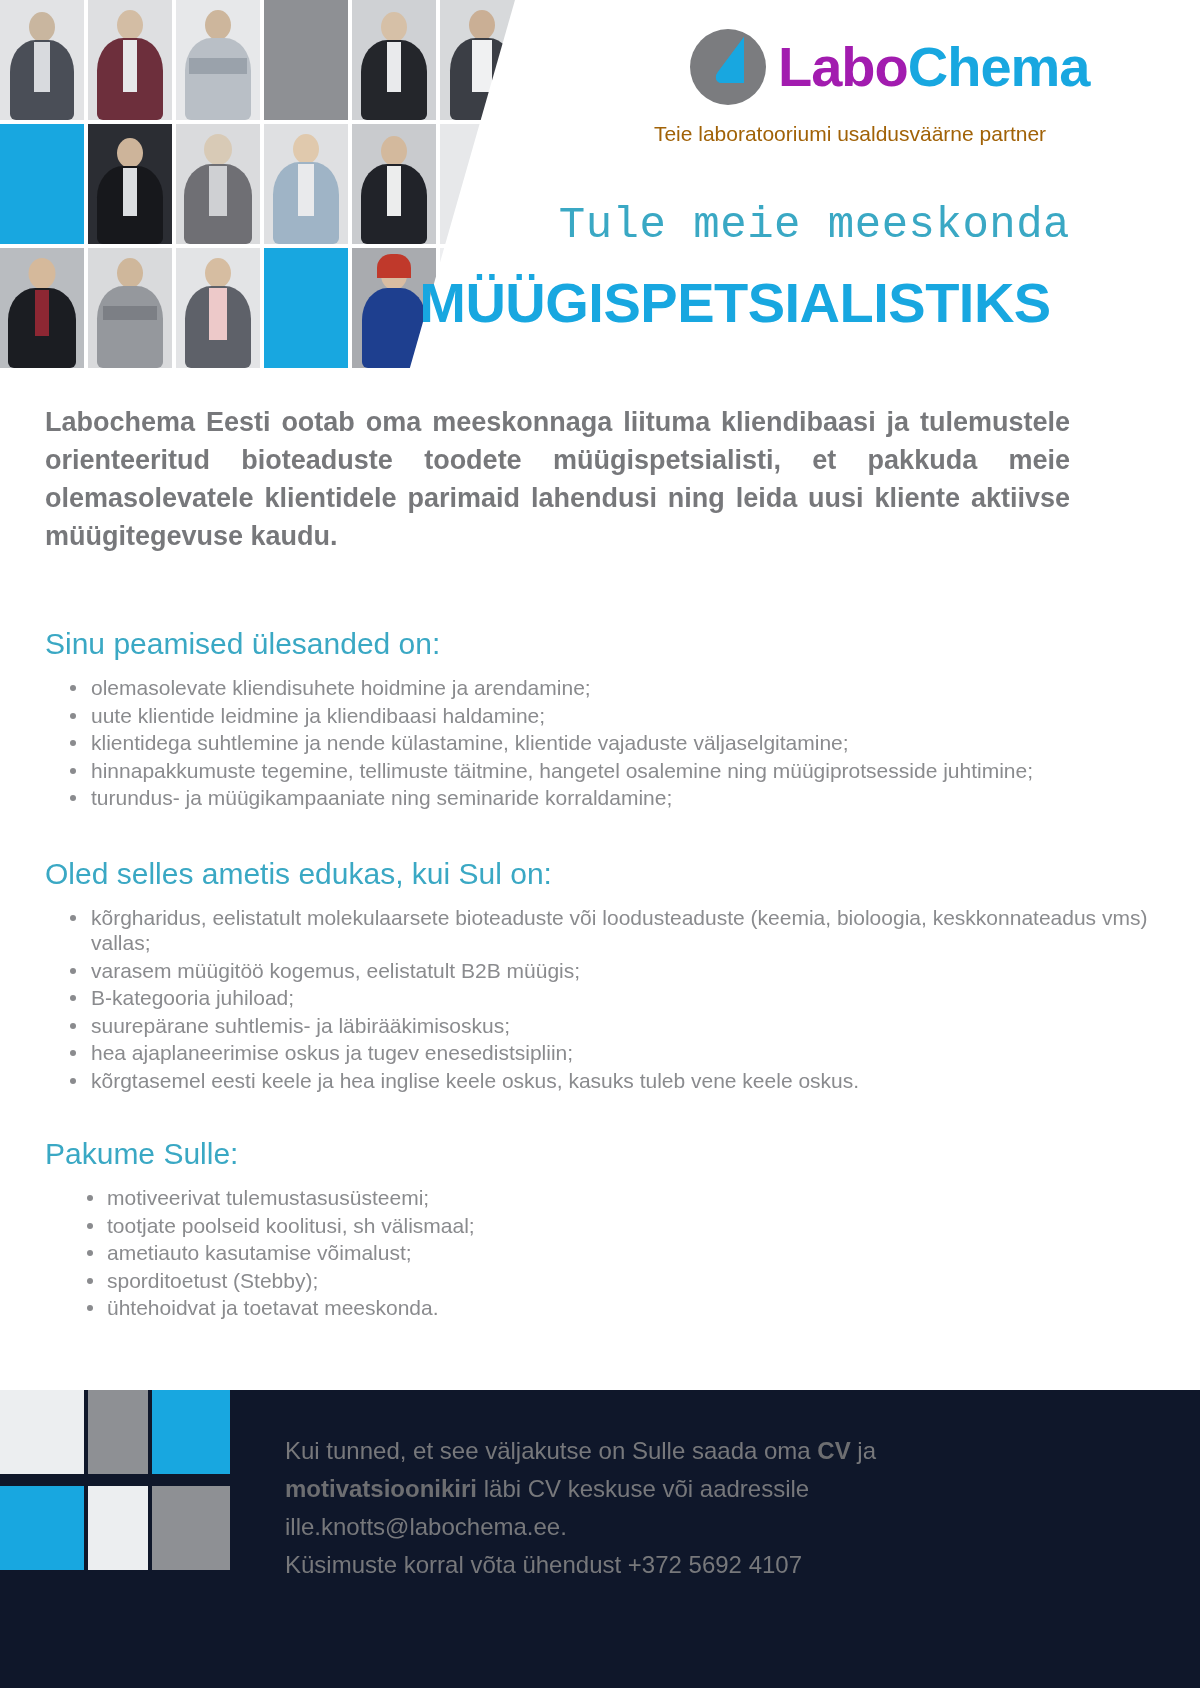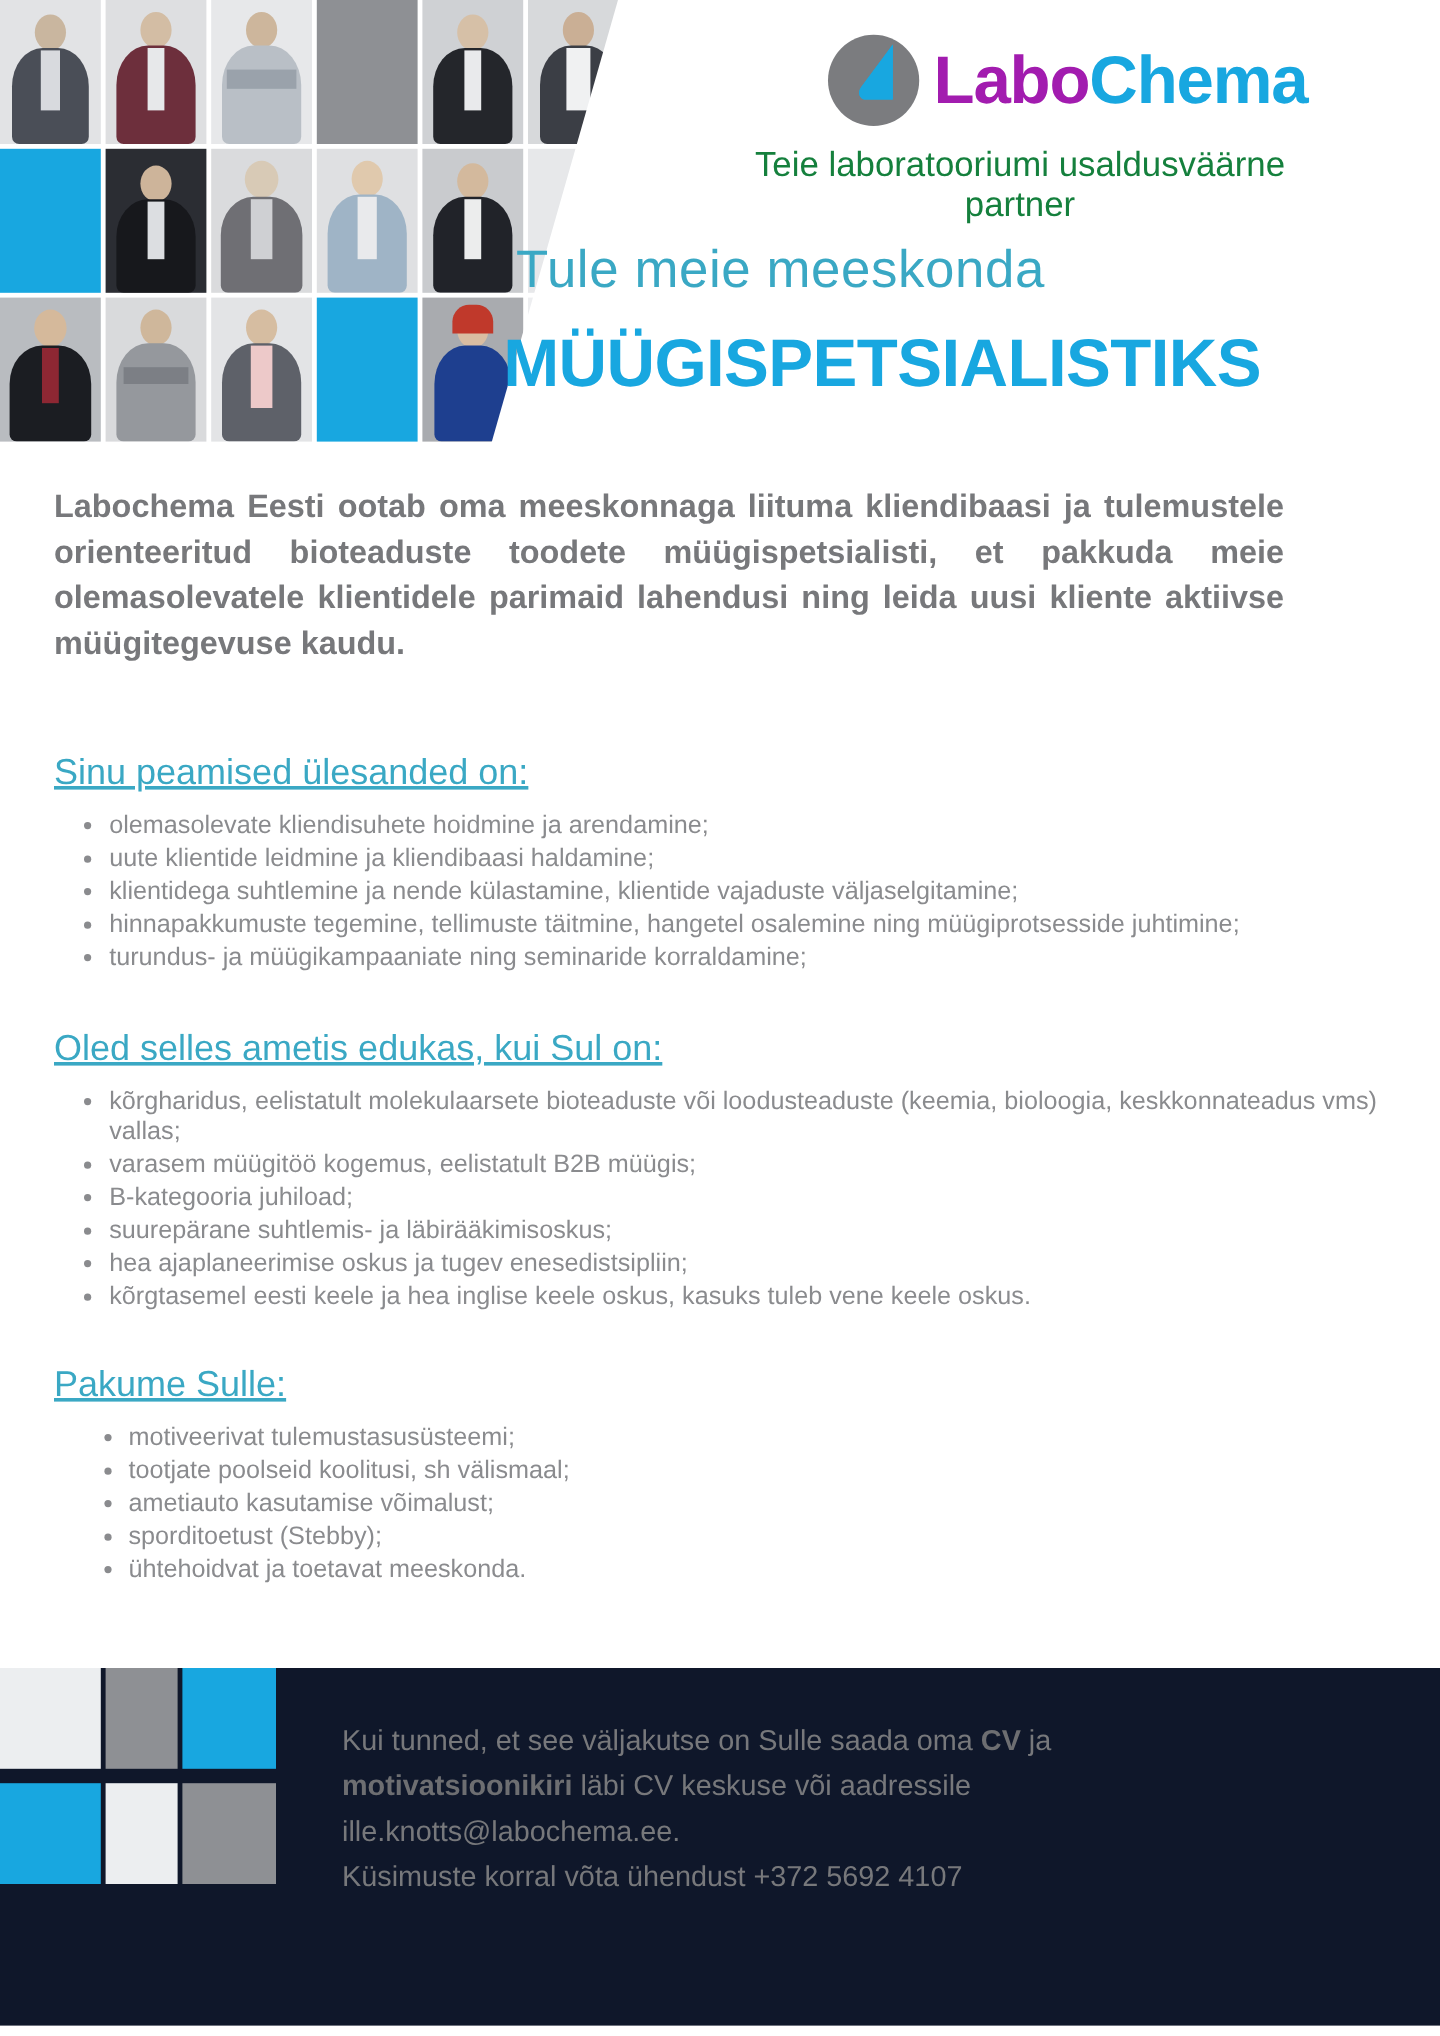--- a/index.html
+++ b/index.html
@@ -32,39 +32,39 @@
 
   .logoblock{position:absolute;left:690px;top:24px;width:400px;height:86px;}
   .logomark{position:absolute;left:0;top:5px;width:76px;height:76px;}
   .logocircle{position:absolute;left:0;top:0;width:76px;height:76px;border-radius:50%;background:#7b7c7f;}
   .logodrop{position:absolute;left:24px;top:6px;width:44px;height:62px;}
   .logotext{position:absolute;left:88px;top:8px;font-size:56px;font-weight:bold;letter-spacing:-1px;line-height:70px;}
   .logo-labo{color:#a21caf;}
   .logo-chema{color:#18a7e0;}
 
   .tagline{position:absolute;left:615px;top:122px;width:470px;text-align:center;
-     font-size:29px;color:#15803d;}
-
-  .headline1{position:absolute;left:430px;top:200px;width:640px;text-align:left;
-     font-size:44px;color:#3aa8c4;font-weight:normal;letter-spacing:.5px;}
+     font-size:21px;color:#a16207;}
+
+  .headline1{position:absolute;left:430px;top:200px;width:640px;text-align:right;
+     font-size:44px;color:#3aa8c4;font-weight:normal;letter-spacing:.5px;font-family:Liberation Mono, monospace;}
   .headline2{position:absolute;left:395px;top:270px;width:680px;text-align:center;
      font-size:56px;color:#18a7e0;font-weight:bold;letter-spacing:-.5px;}
 
   
   .content{position:absolute;left:0;top:385px;width:1200px;}
 
   .intro{
     margin:18px 45px 0 45px;width:1025px;
     font-size:27px;line-height:38px;font-weight:bold;color:#77787b;
     text-align:justify;
   }
 
   .section{margin:0 45px;}
   .sec-head{
-    font-size:30px;color:#3aa8c4;font-weight:normal;margin:0 0 14px 0;text-decoration:underline;
+    font-size:30px;color:#3aa8c4;font-weight:normal;margin:0 0 14px 0;
   }
   .sec1-head{margin-top:72px;}
   .sec2-head{margin-top:46px;}
   .sec3-head{margin-top:44px;}
 
   ul.bullets{list-style:none;margin:0;padding:0;}
   ul.bullets li{
     position:relative;padding-left:46px;
     font-size:21px;line-height:25.5px;color:#8a8b8e;margin-bottom:2px;
   }

